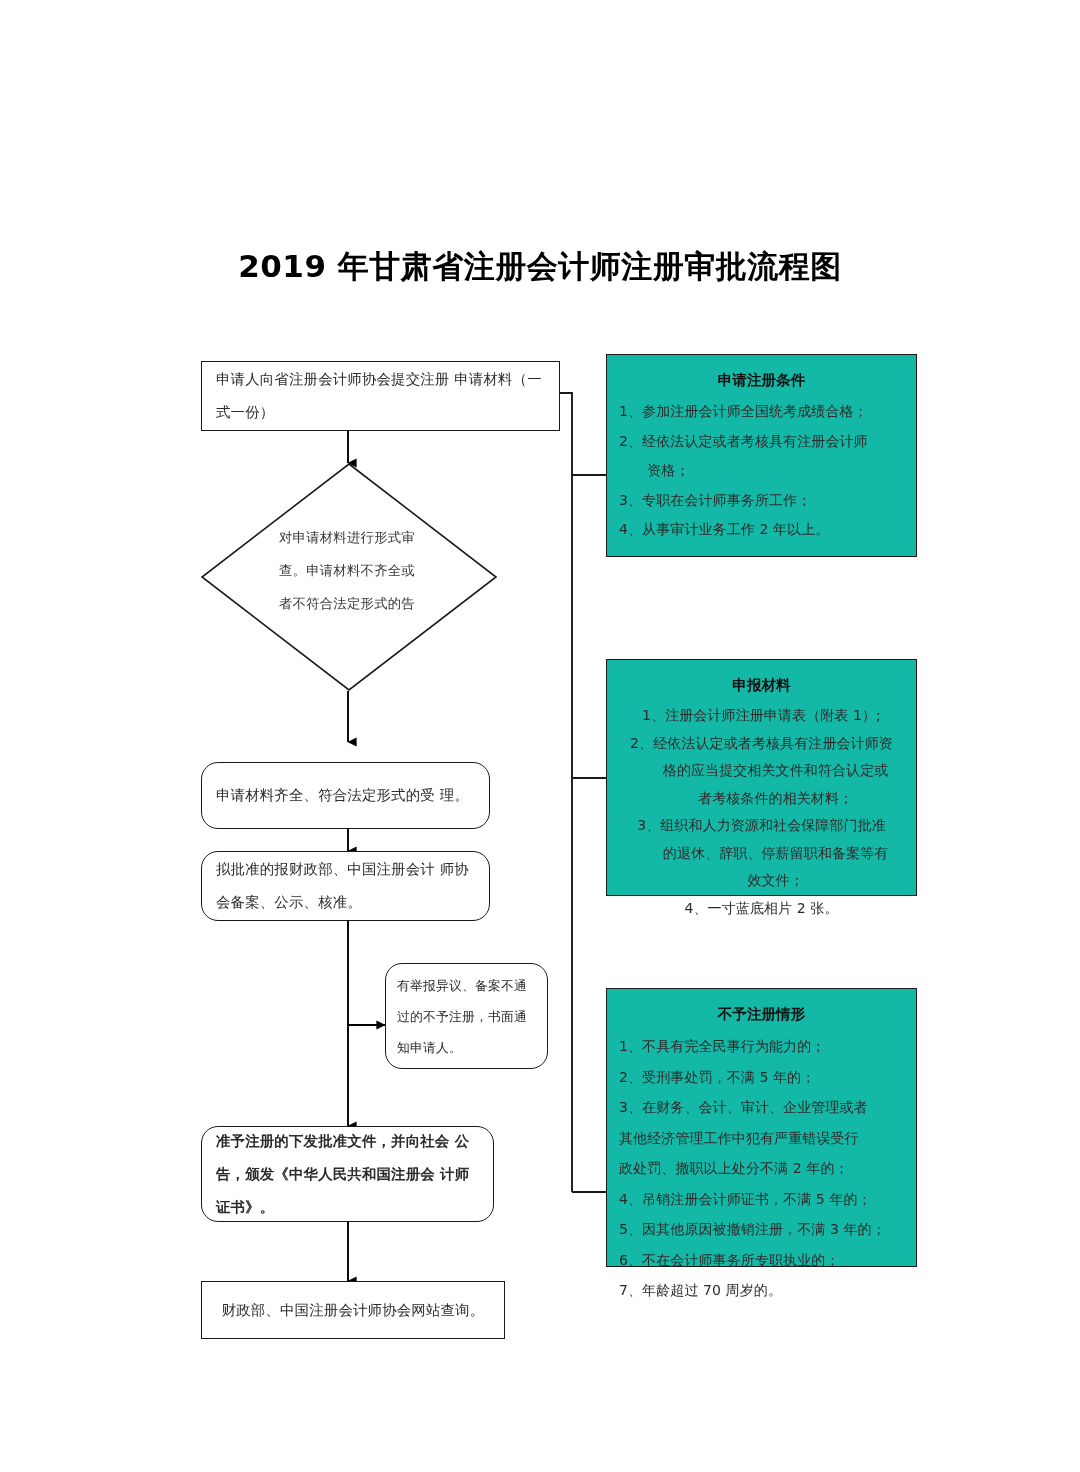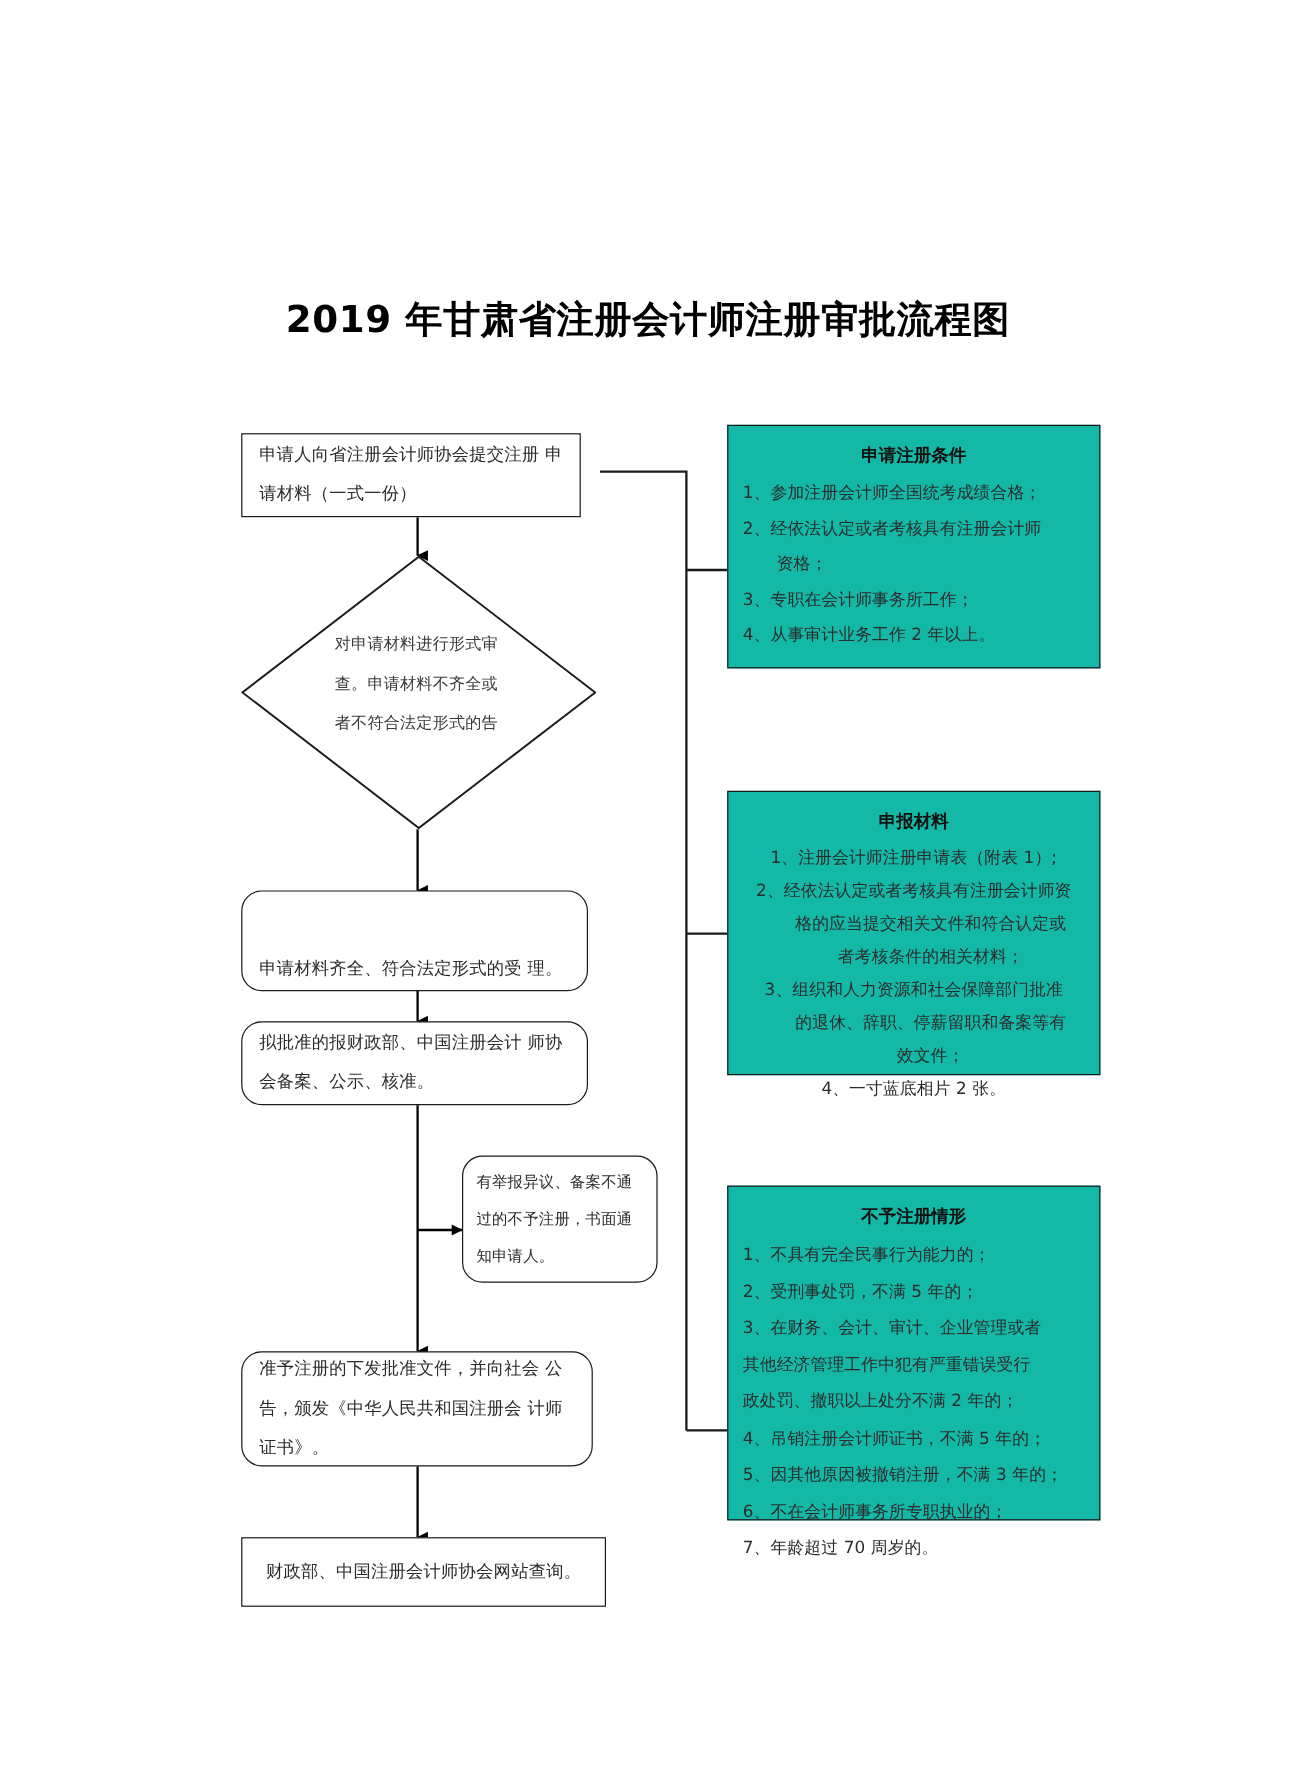--- a/index.html
+++ b/index.html
@@ -44,25 +44,25 @@
     width: 100%;
     padding: 0 14px;
     font-size: 14.4px;
     line-height: 33px;
     color: #2b2b2b;
     letter-spacing: 0.2px;
   }
   .rounded { border-radius: 17px; }
 
   
-  #node-submit      { left: 201px; top: 361px;  width: 283px; height: 70px; }
-  #node-accept      { left: 201px; top: 742px;  width: 289px; height: 84px; align-items: flex-end; }
+  #node-submit      { left: 201px; top: 361px;  width: 359px; height: 70px; }
+  #node-accept      { left: 201px; top: 762px;  width: 289px; height: 67px; }
   #node-approve     { left: 201px; top: 851px;  width: 289px; height: 70px; }
   #node-reject      { left: 385px; top: 963px;  width: 163px; height: 106px; }
-  #node-grant       { left: 201px; top: 1126px; width: 293px; height: 96px; }
+  #node-grant       { left: 201px; top: 1126px; width: 293px; height: 96px; font-weight: bold; }
   #node-query       { left: 201px; top: 1281px; width: 304px; height: 58px; text-align: center; }
 
   #node-reject .txt {
     font-size: 12.8px;
     line-height: 31px;
     padding: 0 11px;
   }
   #node-query .txt {
     line-height: 56px;
   }

